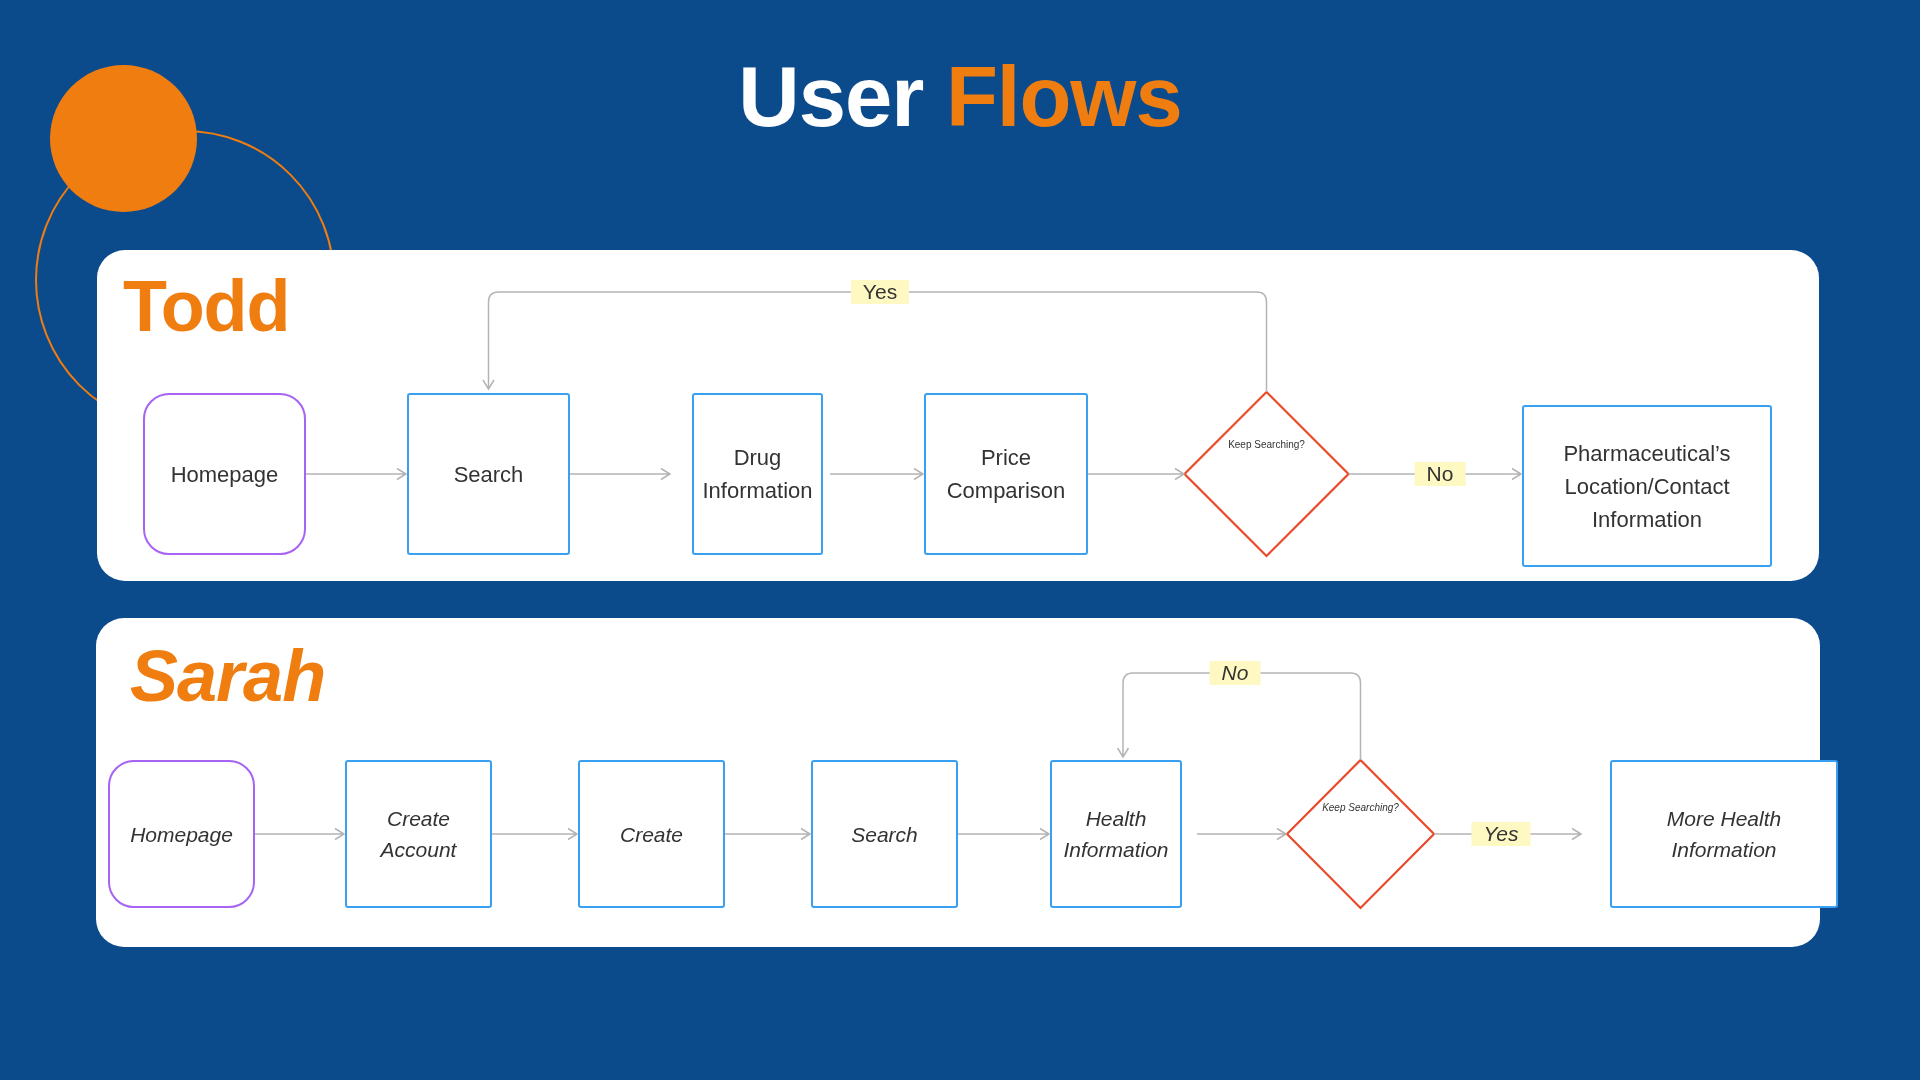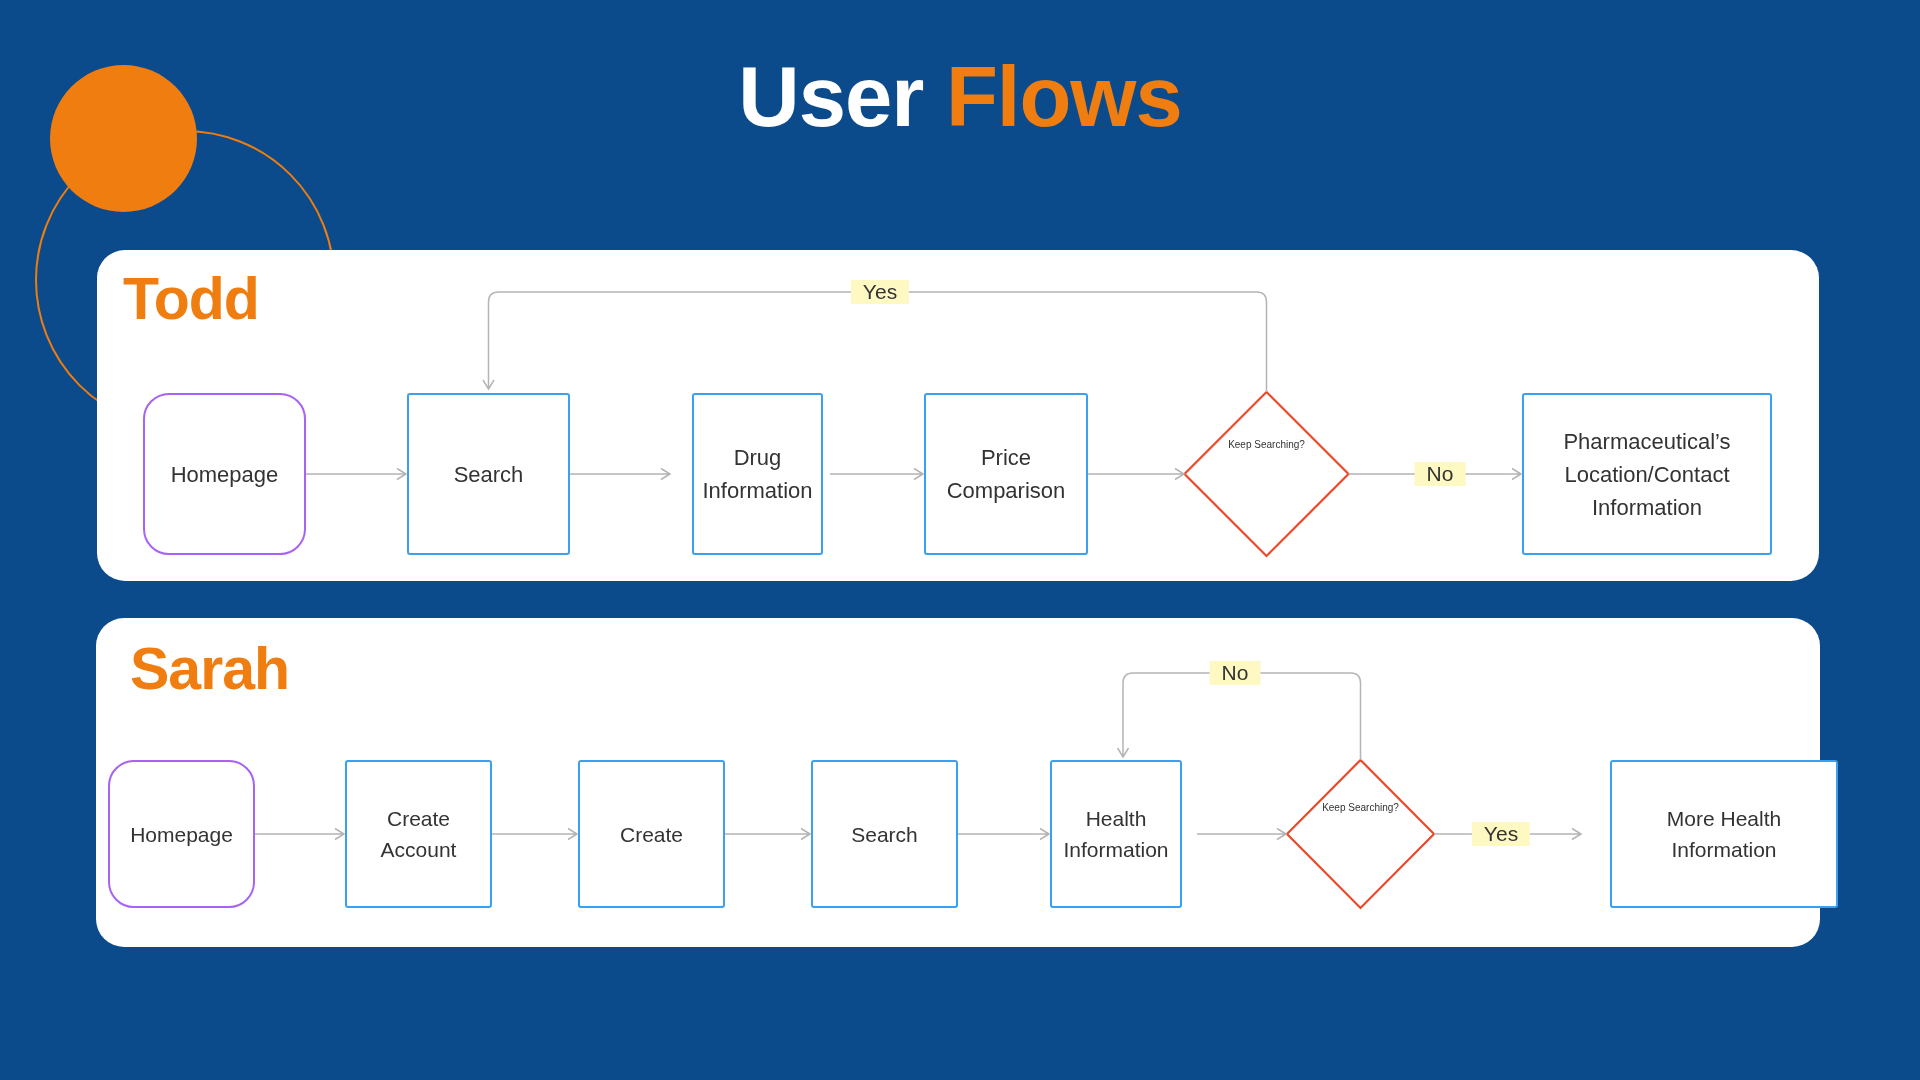--- a/index.html
+++ b/index.html
@@ -35,24 +35,24 @@
     position:absolute;top:50px;left:0;width:100%;
     text-align:center;font-size:85px;font-weight:bold;line-height:1.1;
     color:var(--title-white);letter-spacing:-1px;z-index:2;
   }
   .page-title .word-flows{color:var(--accent-orange);}
   
   .card{
     position:absolute;background:var(--card-white);border-radius:28px;z-index:2;
   }
   .card-todd{left:97px;top:250px;width:1722px;height:331px;}
-  .card-sarah{left:96px;top:618px;width:1724px;height:329px;}
+  .card-sarah{left:96px;top:618px;width:1724px;height:329px;font-style:italic;}
   .flow-name{
     position:absolute;color:var(--accent-orange);
-    font-size:59px;font-weight:bold;line-height:1;letter-spacing:-1px;z-index:3;
+    font-size:72px;font-weight:bold;line-height:1;letter-spacing:-1px;z-index:3;
   }
   .card-todd .flow-name{left:26px;top:20px;}
   .card-sarah .flow-name{left:34px;top:22px;}
   
   .node{
     position:absolute;background:#fff;
     border:2px solid var(--node-blue-border);border-radius:3px;
     display:flex;align-items:center;justify-content:center;text-align:center;
     color:var(--label-text);padding:6px 10px;z-index:3;
   }
@@ -83,21 +83,21 @@
 
 <h1 class="page-title"><span class="word-user">User</span><span> </span><span class="word-flows">Flows</span></h1>
 
 <section class="card card-todd">
   <h2 class="flow-name">Todd</h2>
 
   <div class="node start" style="left:46px;width:163px;">Homepage</div>
   <div class="node" style="left:310px;width:163px;">Search</div>
   <div class="node" style="left:595px;width:131px;">Drug Information</div>
   <div class="node" style="left:827px;width:164px;">Price Comparison</div>
-  <div class="node" style="left:1425px;width:250px;">Pharmaceutical’s Location/Contact Information</div>
+  <div class="node" style="left:1425px;width:250px;margin-top:12px;">Pharmaceutical’s Location/Contact Information</div>
 
   <svg class="wires" viewBox="0 0 1722 331">
     <polygon class="decision-shape" points="1169.5,142 1251.5,224 1169.5,306 1087.5,224"></polygon>
     <path class="edge" d="M209,224 L308,224 M300,218.5 L309,224 L300,229.5"></path>
     <path class="edge" d="M473,224 L572,224 M564,218.5 L573,224 L564,229.5"></path>
     <path class="edge" d="M733,224 L825,224 M817,218.5 L826,224 L817,229.5"></path>
     <path class="edge" d="M991,224 L1086,224 M1078,218.5 L1087,224 L1078,229.5"></path>
     <path class="edge" d="M1251.5,224 L1423,224 M1415,218.5 L1424,224 L1415,229.5"></path>
     <path class="edge" d="M1169.5,142 L1169.5,52 Q1169.5,42 1159.5,42 L401.5,42 Q391.5,42 391.5,52 L391.5,138 M386,130 L391.5,139 L397,130"></path>
   </svg>

